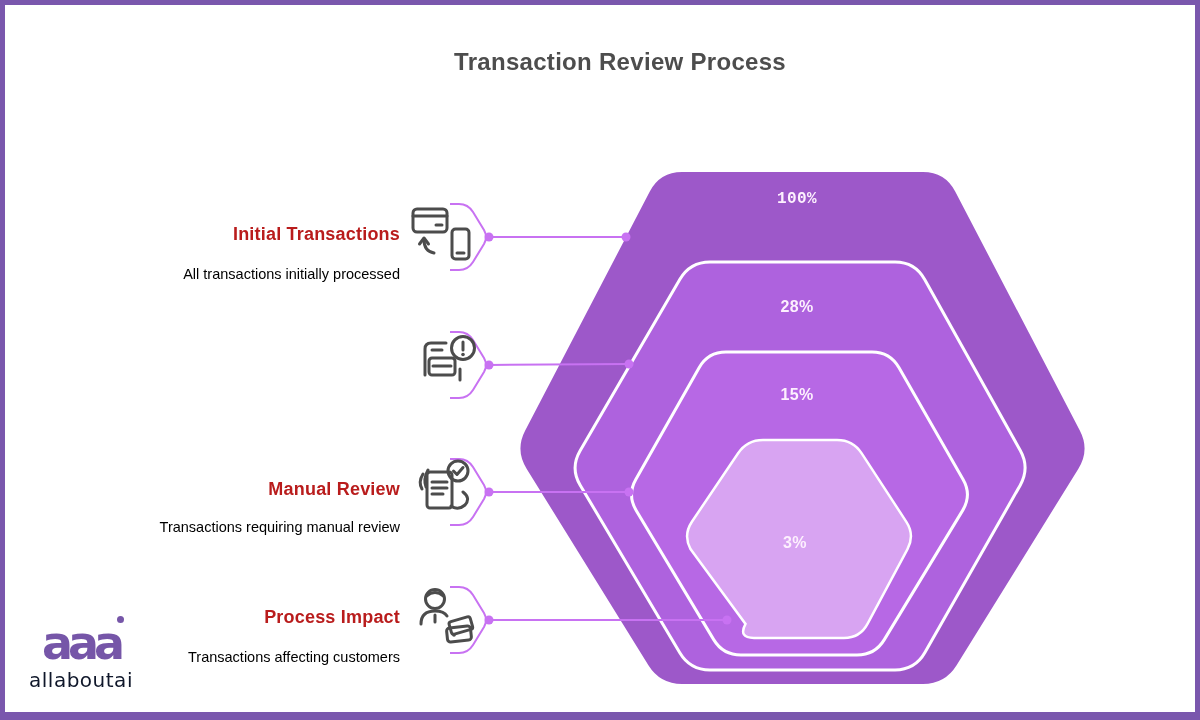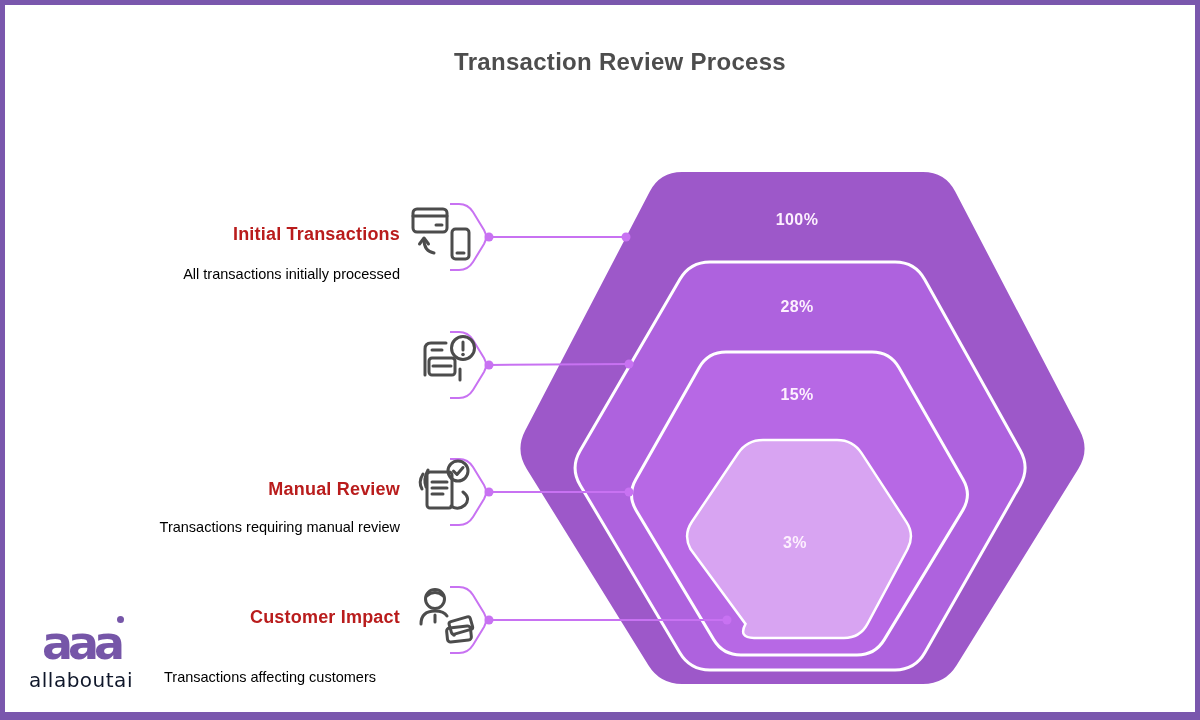--- a/index.html
+++ b/index.html
@@ -66,21 +66,21 @@
         <circle cx="626" cy="237" r="4.5"></circle>
       <circle cx="489" cy="365" r="4.5"></circle>
         <circle cx="629" cy="364" r="4.5"></circle>
       <circle cx="489" cy="492" r="4.5"></circle>
         <circle cx="629" cy="492" r="4.5"></circle>
       <circle cx="489" cy="620" r="4.5"></circle>
         <circle cx="727" cy="620" r="4.5"></circle>
     </g>
   </svg>
 
-  <div class="pct" style="left:737px;top:211px;">100%</div>
+  <div class="pct" style="left:737px;top:190px;font-family:Liberation Mono, monospace;">100%</div>
   <div class="pct" style="left:737px;top:298px;">28%</div>
   <div class="pct" style="left:737px;top:386px;">15%</div>
   <div class="pct" style="left:735px;top:534px;">3%</div>
 
   <div class="stage-text" style="top:224px;">
     <span class="stage-name">Initial Transactions</span>
   </div>
   <div class="stage-desc" style="top:265px;">All transactions initially processed</div>
   <div class="stage-icon" style="left:410px;top:203px;">
     <svg viewBox="0 0 64 64">
@@ -125,23 +125,23 @@
         <circle cx="45" cy="13" r="10"></circle>
         <path d="M40.5 13 L44 16.5 L50 9.5"></path>
         <path d="M10 16 Q5 24 9 31"></path>
         <path d="M15 12 Q10 21 13 29"></path>
         <path d="M50 34 Q58 40 52 47 Q45 53 38 48"></path>
       </g>
     </svg>
   </div>
 
   <div class="stage-text" style="top:607px;">
-    <span class="stage-name">Customer Impact</span>
+    <span class="stage-name">Process Impact</span>
   </div>
-  <div class="stage-desc" style="top:668px;text-align:center;">Transactions affecting customers</div>
+  <div class="stage-desc" style="top:648px;">Transactions affecting customers</div>
   <div class="stage-icon" style="left:416px;top:586px;">
     <svg viewBox="0 0 64 64">
       <g class="icon-stroke">
         <circle cx="19" cy="13" r="9.5"></circle>
         <path d="M10.5 10 Q19 3 27.5 10"></path>
         <path d="M5 38 Q5 25 19 25 Q28 25 31 30"></path>
         <line x1="19" y1="29" x2="19" y2="36"></line>
         <g transform="rotate(-16 45 40)">
             <rect x="34" y="33" width="22" height="13" rx="2.5"></rect>
           </g>

